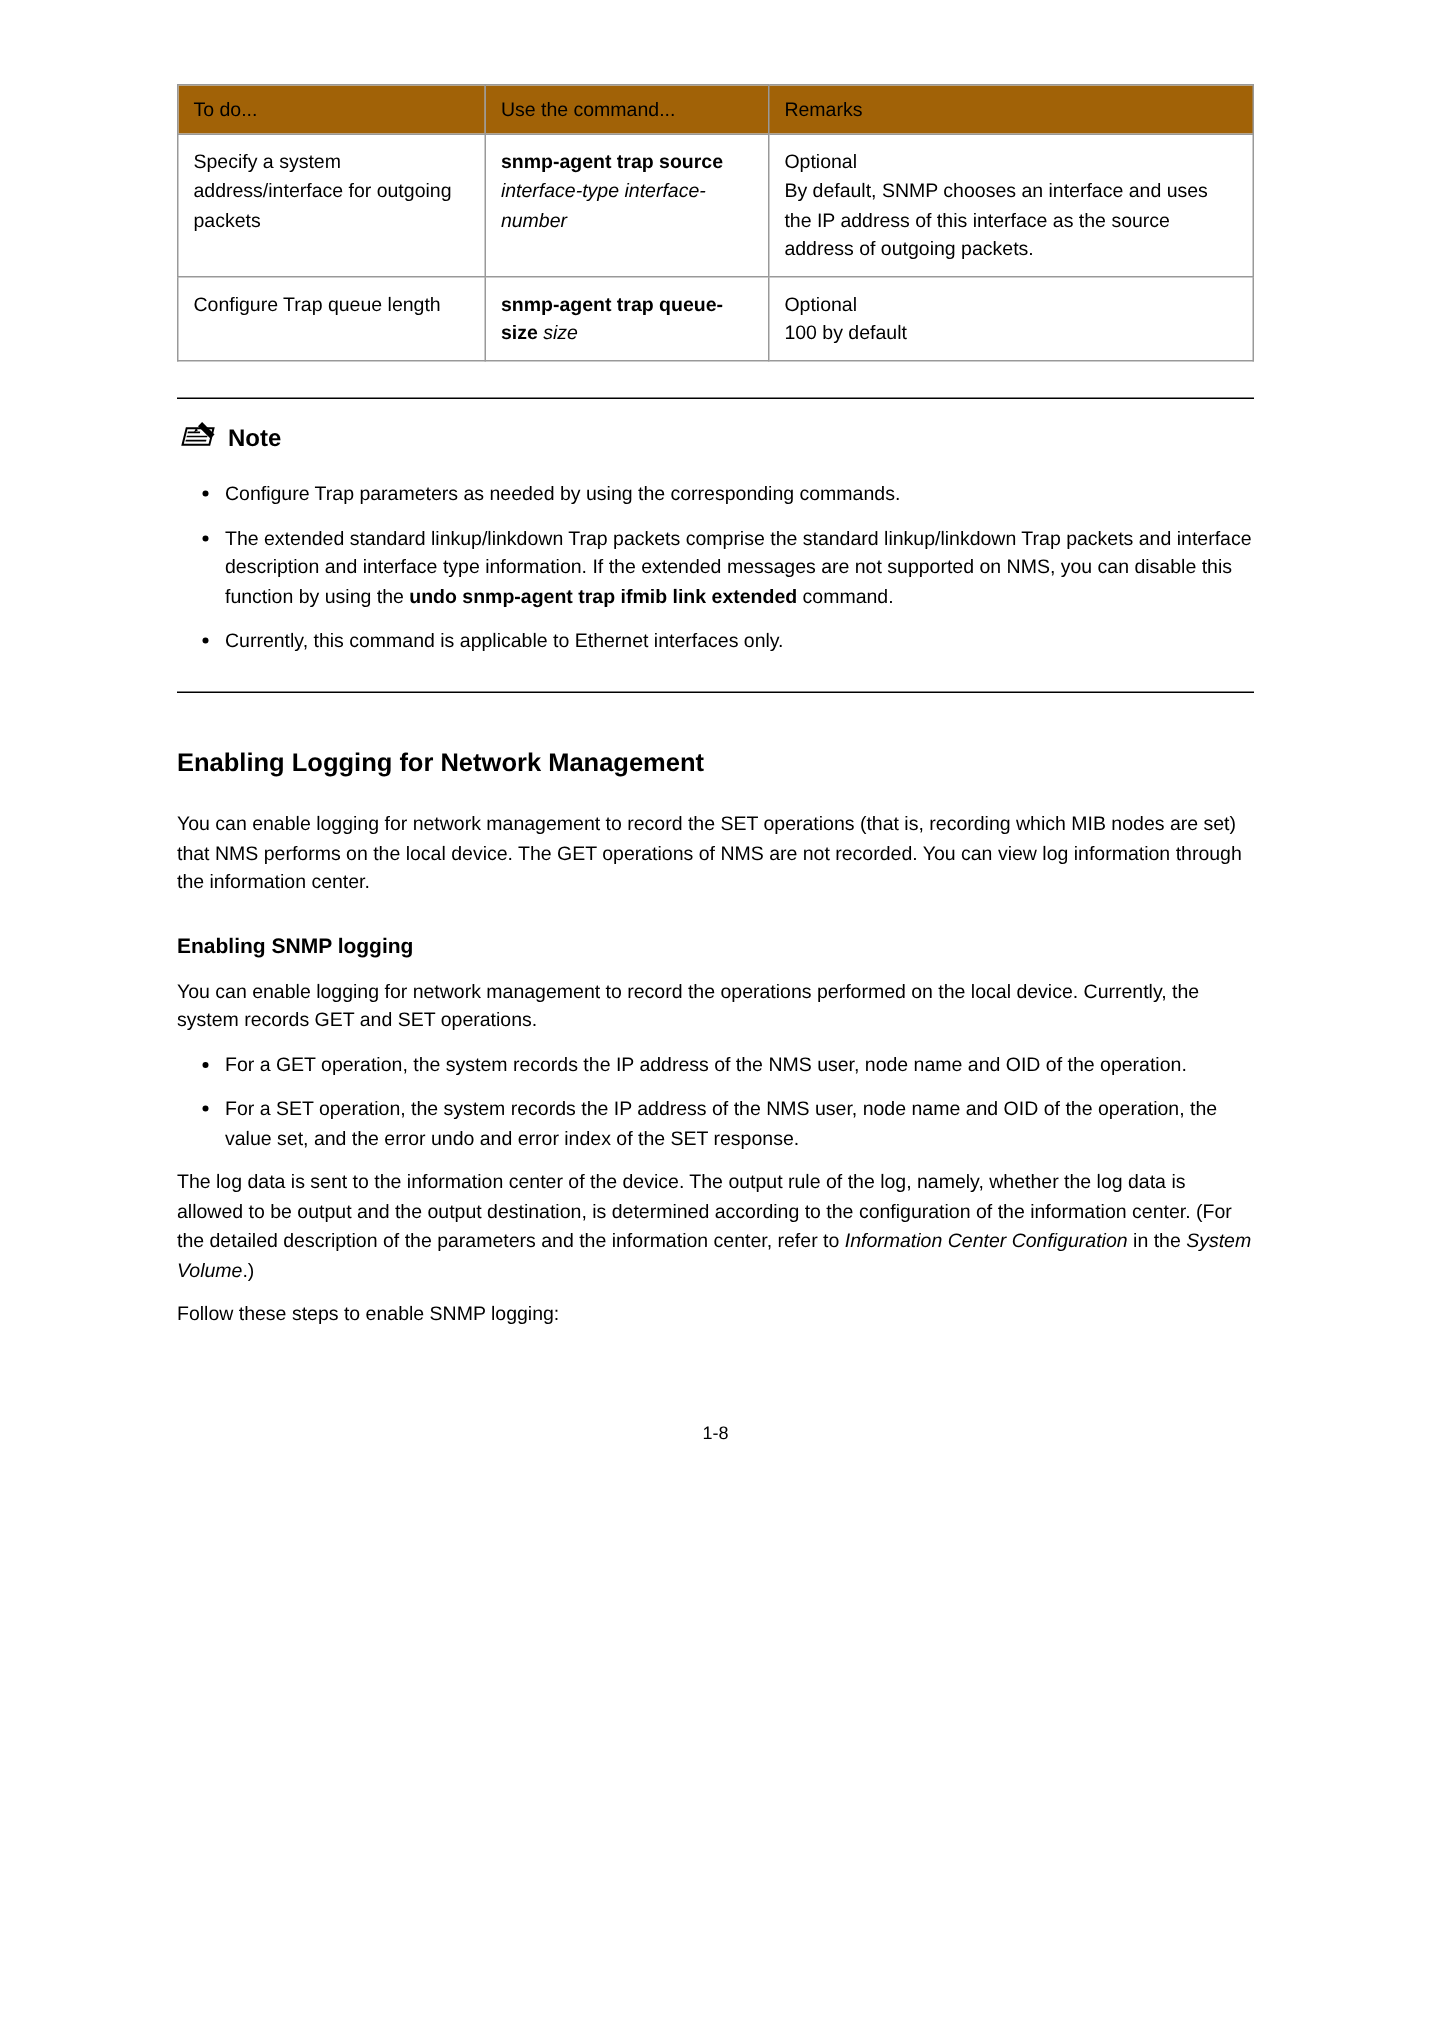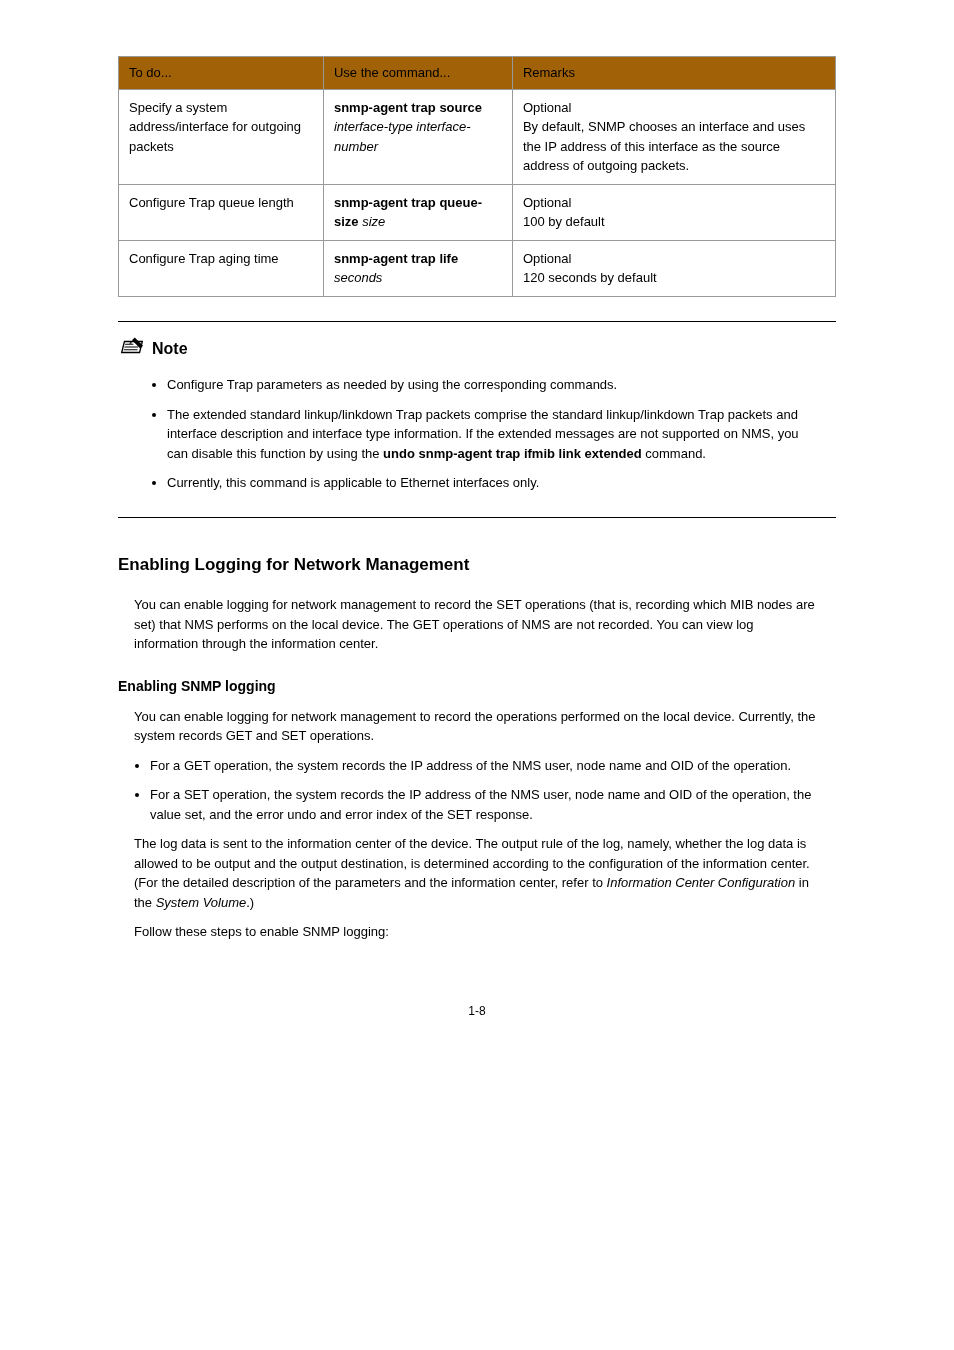--- a/index.html
+++ b/index.html
@@ -45,33 +45,33 @@
     align-items: center;
     gap: 6px;
     margin-bottom: 12px;
   }
   .note-header svg { width: 28px; height: 22px; }
   .note-header .label { font-weight: bold; font-size: 16px; }
   ul.bullets {
     list-style: disc;
     padding-left: 32px;
   }
-  ul.bullets li { margin: 10px 17px; }
+  ul.bullets li { margin: 10px 0; }
 
   h2.section-title {
     font-size: 17px;
     font-weight: bold;
     margin: 30px 0 18px 0;
   }
   h3.subsection {
     font-size: 14px;
     font-weight: bold;
     margin: 22px 0 10px 0;
   }
-  p.body { margin: 10px 16px; }
+  p.body { margin: 10px 0; }
   ul.body-bullets {
     list-style: disc;
     padding-left: 32px;
   }
   ul.body-bullets li { margin: 10px 0; }
 
   .page-num {
     text-align: center;
     margin-top: 60px;
     font-size: 12px;
@@ -98,28 +98,20 @@
       <td style="white-space:pre-line;">Optional
 By default, SNMP chooses an interface and uses the IP address of this interface as the source address of outgoing packets.</td>
     </tr>
     <tr>
       <td>Configure Trap queue length</td>
       <td>
         <span class="cmd">snmp-agent trap queue-size </span><span class="italic">size</span>
       </td>
       <td style="white-space:pre-line;">Optional
 100 by default</td>
-    </tr>
-    <tr>
-      <td>Configure Trap aging time</td>
-      <td>
-        <span class="cmd">snmp-agent trap life </span><span class="italic">seconds</span>
-      </td>
-      <td style="white-space:pre-line;">Optional
-120 seconds by default</td>
     </tr>
   </tbody>
 </table>
 
 <div class="note-block">
   <div class="note-header">
     <span>
       <svg viewBox="0 0 40 32">
         <path d="M4 24 L30 24 L30 8 L4 8 Z" fill="none" stroke="#000" stroke-width="2" transform="skewX(-14) translate(7,0)"></path>
         <path d="M6 20 L26 20" stroke="#000" stroke-width="1.5" transform="skewX(-14) translate(7,0)"></path>

